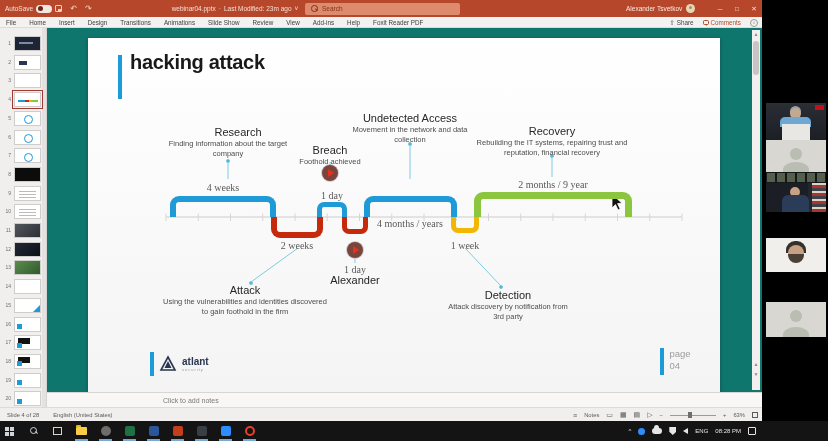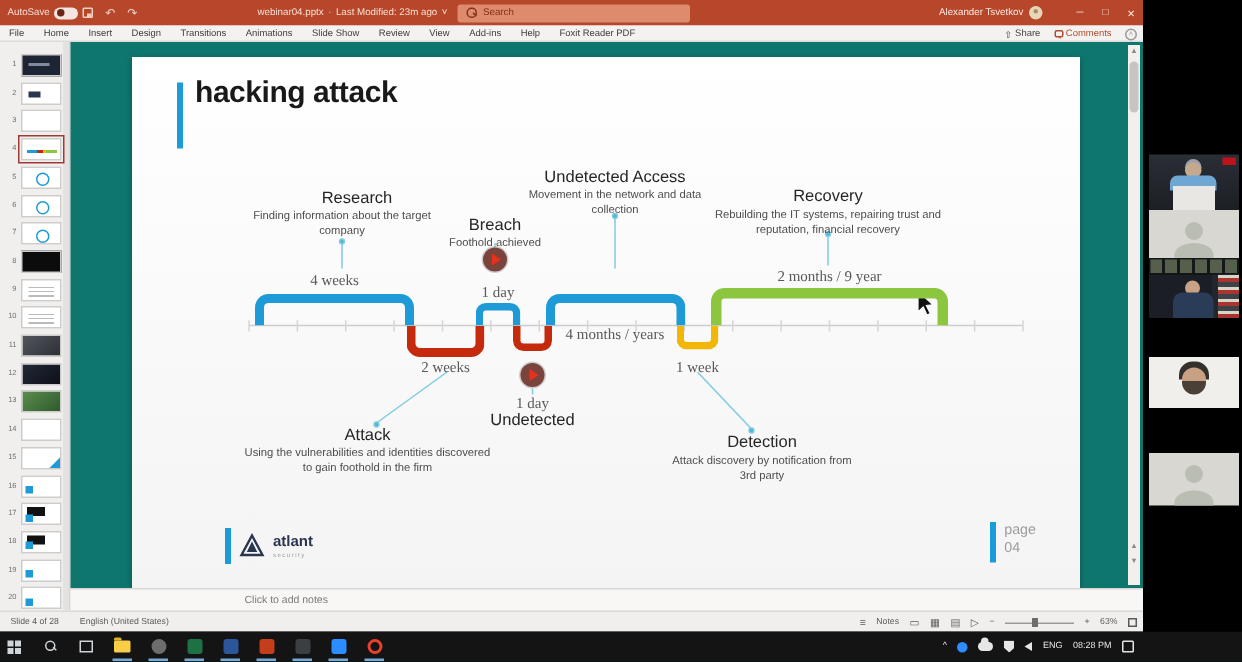--- a/index.html
+++ b/index.html
@@ -378,21 +378,21 @@
 
           <div class="ph-title" style="left:252px; top:74px;  width:140px;">Undetected Access</div>
           <div class="ph-desc" style="left:262px; top:87px;  width:120px;">Movement in the network and data collection</div>
 
           <div class="ph-title" style="left:394px; top:87px;  width:140px;">Recovery</div>
           <div class="ph-desc" style="left:379px; top:100px; width:170px;">Rebuilding the IT systems, repairing trust and reputation, financial recovery</div>
 
           <div class="ph-title" style="left:87px;  top:246px; width:140px;">Attack</div>
           <div class="ph-desc" style="left:72px;  top:259px; width:170px;">Using the vulnerabilities and identities discovered to gain foothold in the firm</div>
 
-          <div class="ph-title" style="left:197px; top:236px; width:140px;">Undetected</div>
+          <div class="ph-title" style="left:197px; top:236px; width:140px;">Alexander</div>
 
           <div class="ph-title" style="left:350px; top:251px; width:140px;">Detection</div>
           <div class="ph-desc" style="left:360px; top:264px; width:120px;">Attack discovery by notification from 3rd party</div>
 
           <div class="logo">
             <div class="logo-bar"></div>
             <svg width="18" height="18" viewBox="0 0 18 18">
               <path d="M9 2 L16 15 L2 15 Z" fill="none" stroke="#2a3550" stroke-width="1.6"></path>
               <path d="M9 6 L12.5 13 L5.5 13 Z" fill="#2a3550"></path>
             </svg>

